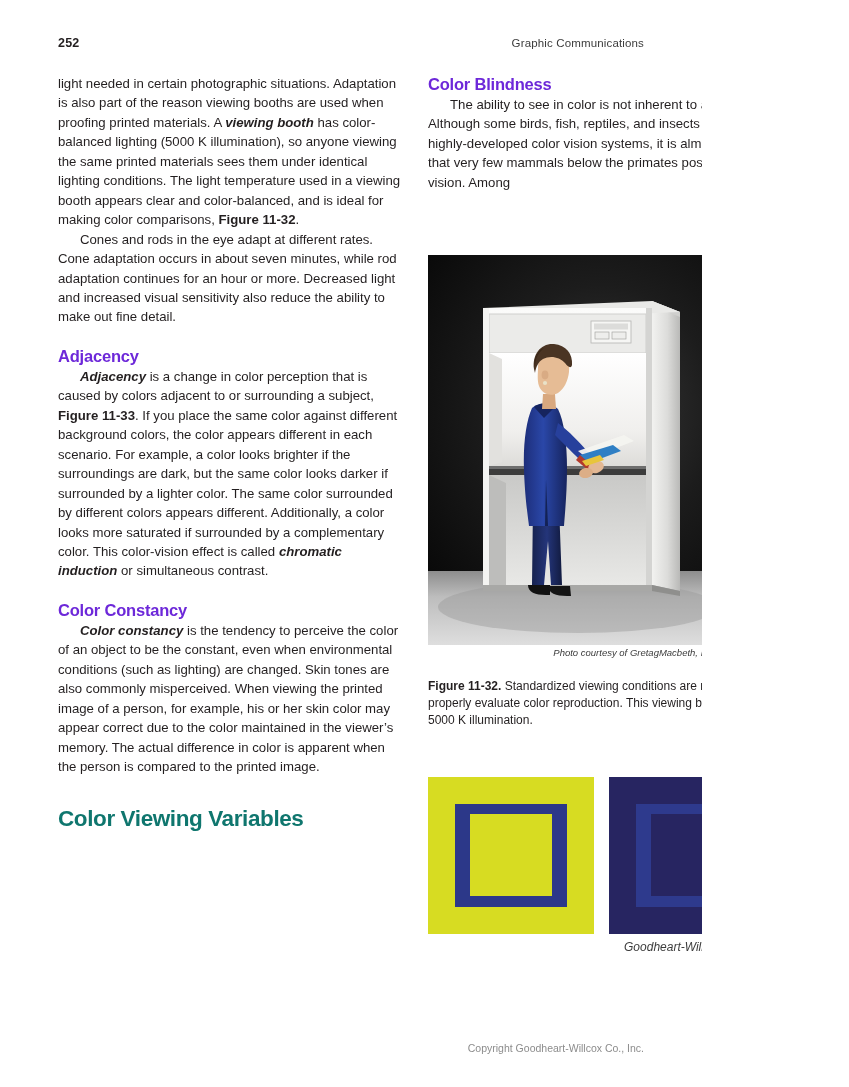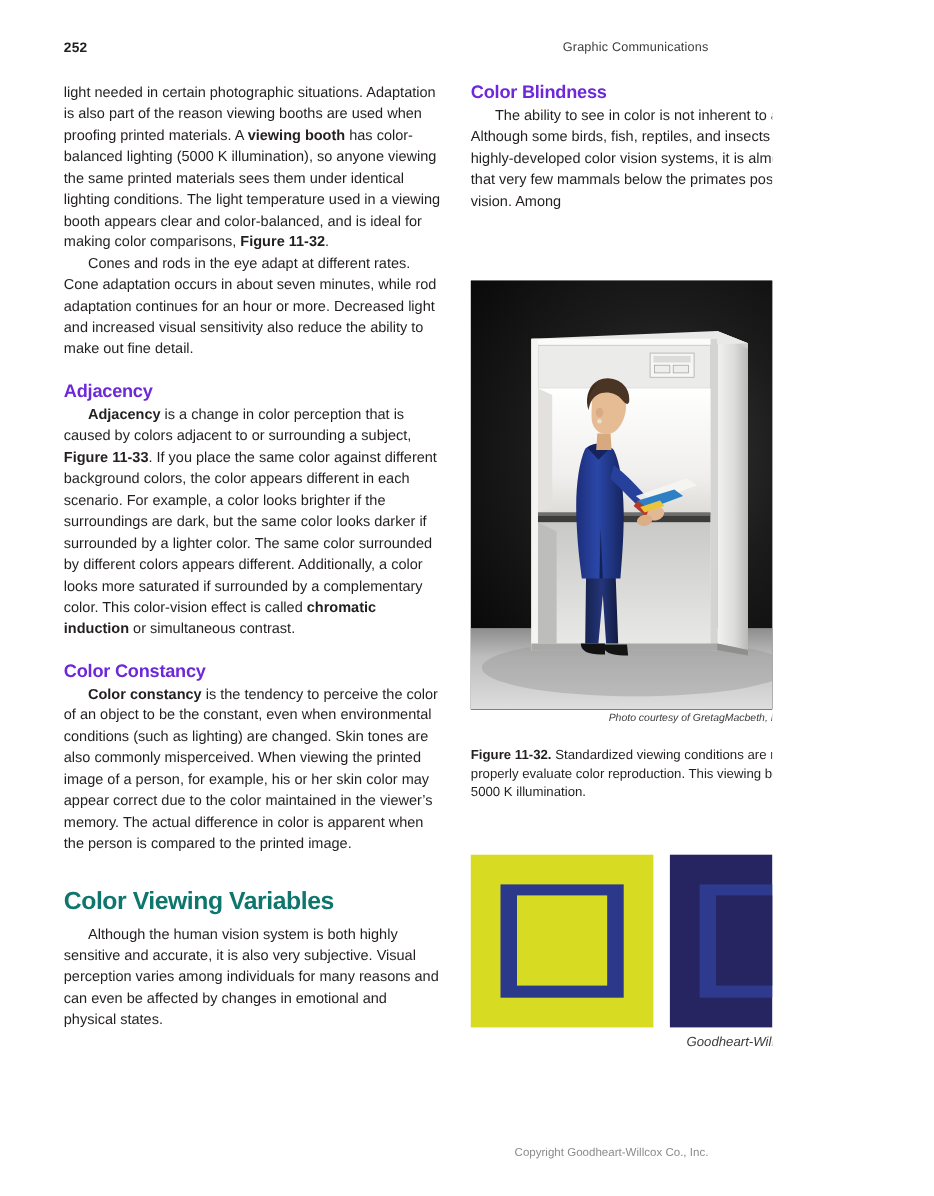--- a/index.html
+++ b/index.html
@@ -78,20 +78,21 @@
     color: #0f766e;
     letter-spacing: -0.4px;
     line-height: 27px;
   }
   .sp-head  { height: 19px; }
   .sp-head-after { height: 1px; }
   .sp-major { height: 28px; }
 
   b.term {
     font-weight: bold;
+    font-style: italic;
   }
   b.figref {
     font-weight: bold;
     font-style: normal;
   }
 
   
   .fig32-wrap {
     position: absolute;
     left: 428px;
@@ -207,21 +208,20 @@
     <div class="sp-head"></div>
     <h2 class="section">Color Constancy</h2>
     <div class="sp-head-after"></div>
 
     <p class="body indent"><b class="term">Color constancy</b><span> is the tendency to perceive the color of an object to be the constant, even when environmental conditions (such as lighting) are changed. Skin tones are also commonly misperceived. When viewing the printed image of a person, for example, his or her skin color may appear correct due to the color maintained in the viewer’s memory. The actual difference in color is apparent when the person is compared to the printed image.</span></p>
 
     <div class="sp-major"></div>
     <h1 class="major">Color Viewing Variables</h1>
     <div style="height:8px"></div>
 
-    <p class="body indent">Although the human vision system is both highly sensitive and accurate, it is also very subjective. Visual perception varies among individuals for many reasons and can even be affected by changes in emotional and physical states.</p>
   </div>
 
   <div class="col col-right">
     <h2 class="section">Color Blindness</h2>
     <div class="sp-head-after"></div>
     <p class="body indent">The ability to see in color is not inherent to all animals. Although some birds, fish, reptiles, and insects have highly-developed color vision systems, it is almost certain that very few mammals below the primates possess color vision. Among</p>
   </div>
 
   <div class="fig32-wrap">
     <div class="photo">

